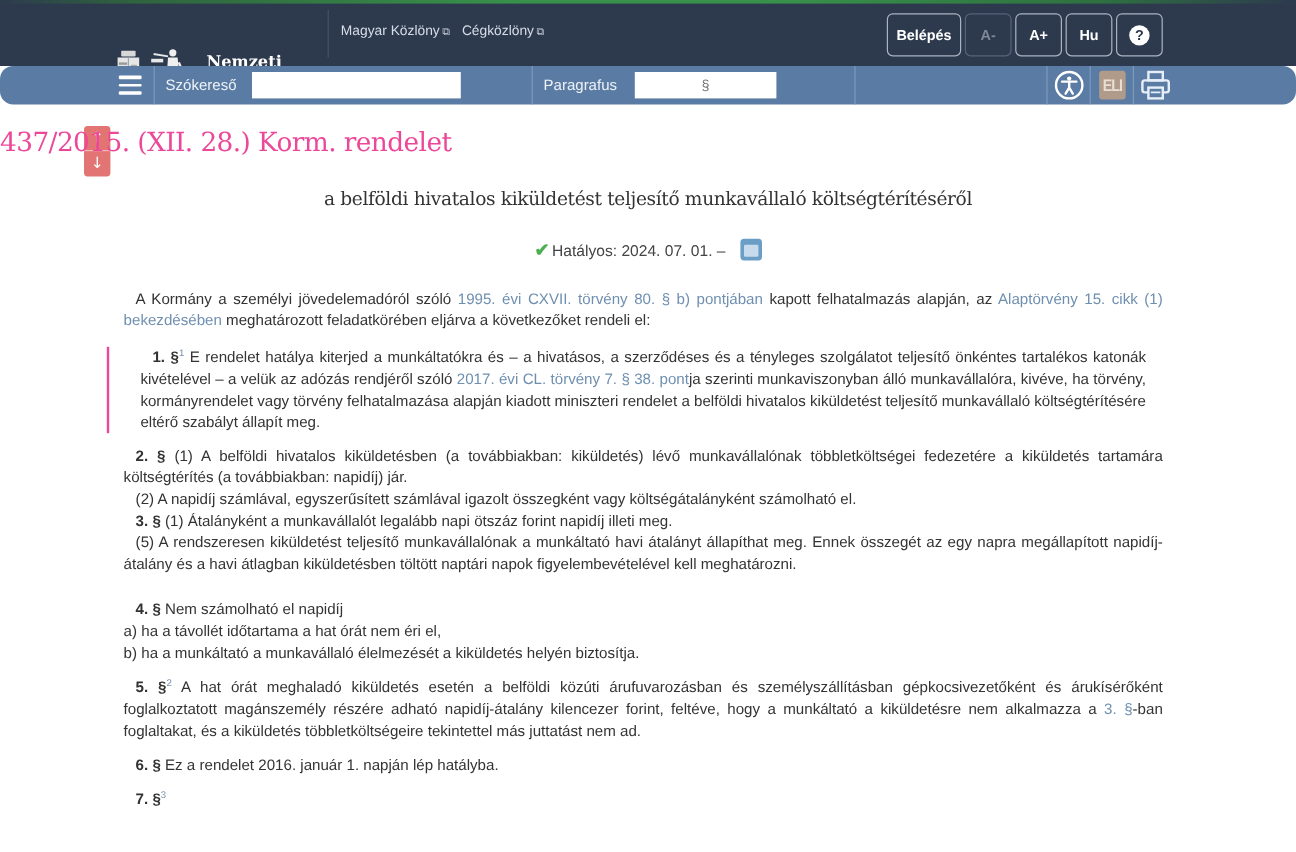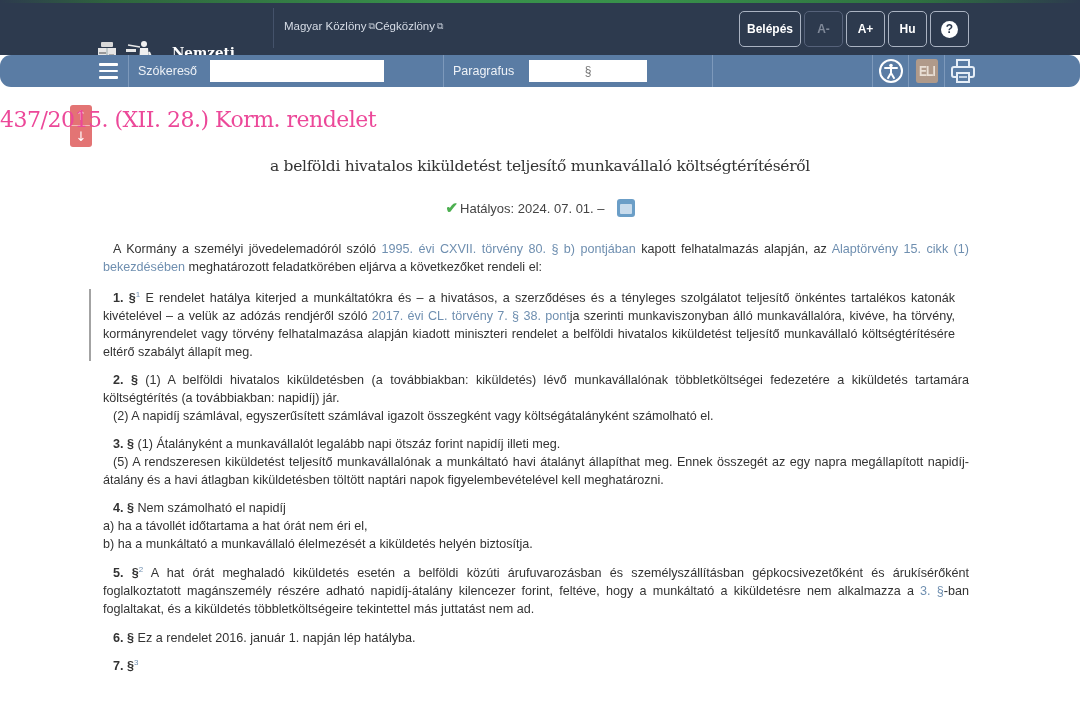--- a/index.html
+++ b/index.html
@@ -6,21 +6,21 @@
   html, body { width: 1080px; height: 710px; overflow: hidden; background: #ffffff; }
   body { font-family: "DejaVu Sans", sans-serif; color: #333; position: relative; }
 
   .topbar { position: absolute; left: 0; top: 0; width: 1080px; height: 55px; background: #2d3a4e; }
   .topbar .glow { position: absolute; left: 0; top: 0; width: 1080px; height: 3px;
     background: linear-gradient(90deg, #2d3a4e 0%, #2f6b3b 10%, #3aa04a 40%, #3aa04a 60%, #2f7a3e 85%, #2d3a4e 100%); opacity: .85; }
   .logo { position: absolute; left: 96px; top: 8px; height: 40px; display: flex; align-items: center; gap: 6px; margin-top: 32px; }
   .logo svg { display: block; }
   .logo-text { font-family: "DejaVu Serif", serif; font-weight: bold; color: #fff; font-size: 13.5px; line-height: 16px; margin-left: 4px; }
   .logo-sep { position: absolute; left: 273px; top: 8px; width: 1px; height: 40px; background: #44526a; }
-  .ext-links { position: absolute; left: 284px; top: 20px; display: flex; font-family: "Liberation Sans", sans-serif; font-size: 11.5px; color: #d6dce6; }
+  .ext-links { position: absolute; left: 284px; top: 20px; display: flex; gap: 10px; font-family: "Liberation Sans", sans-serif; font-size: 11.5px; color: #d6dce6; }
   .ext-link { display: flex; align-items: center; gap: 2px; cursor: pointer; }
   .ext-link .ext { font-size: 9px; color: #c4cbd6; }
 
   .top-btns { position: absolute; left: 739px; top: 11px; display: flex; gap: 3px; }
   .tbtn { height: 36px; border: 1.5px solid #aab3c2; border-radius: 5px; color: #fff;
     font-family: "Liberation Sans", sans-serif; font-weight: bold; font-size: 12px;
     display: flex; align-items: center; justify-content: center; background: #2d3a4e; cursor: pointer; }
   .tbtn.login { width: 62px; }
   .tbtn.sm { width: 39px; }
   .tbtn.disabled { color: #7f8898; border-color: #56627a; }
@@ -52,21 +52,21 @@
     font-family: "Liberation Sans", sans-serif; font-size: 13px; color: #444; gap: 2px; }
   .status .check { color: #4caf50; font-weight: bold; font-size: 15px; }
   .cal { width: 18px; height: 18px; background: #6b9ec7; border-radius: 3px; margin-left: 10px; position: relative; cursor: pointer; }
   .cal::after { content: ""; position: absolute; left: 3px; top: 5px; width: 12px; height: 10px; background: #c8dbec; border-radius: 1px; }
 
   .body { position: absolute; left: 103px; width: 866px; font-family: "Liberation Sans", sans-serif; font-size: 12.6px; color: #333; line-height: 18px; }
   .p { text-align: justify; }
   .lnk { color: #6f8fb0; cursor: pointer; margin-top: 27px; }
   .bold { font-weight: bold; }
   sup { font-size: 8px; line-height: 0; vertical-align: super; }
-  .marked { border-left: 2px solid #a3a3a3; padding-left: 12px; margin-left: -14px; }
+  .marked { border-left: 2px solid #ec4899; padding-left: 26px; margin-left: -14px; }
   .indent { text-indent: 10px; }
 </style>
 </head>
 <body>
 
 <div class="topbar">
   <div class="glow"></div>
   <div class="logo">
     <svg width="22" height="36" viewBox="0 0 22 36">
       <rect x="5" y="0" width="12" height="5" rx="1" fill="#d8d8d8"></rect>
@@ -160,21 +160,21 @@
 
 <div class="body marked" style="top:289px">
   <p class="p indent"><span class="bold">1. §</span><sup class="lnk">1</sup><span> E rendelet hatálya kiterjed a munkáltatókra és – a hivatásos, a szerződéses és a tényleges szolgálatot teljesítő önkéntes tartalékos katonák kivételével – a velük az adózás rendjéről szóló </span><span class="lnk">2017. évi CL. törvény 7. § 38. pont</span><span>ja szerinti munkaviszonyban álló munkavállalóra, kivéve, ha törvény, kormányrendelet vagy törvény felhatalmazása alapján kiadott miniszteri rendelet a belföldi hivatalos kiküldetést teljesítő munkavállaló költségtérítésére eltérő szabályt állapít meg.</span></p>
 </div>
 
 <div class="body" style="top:371px">
   <p class="p indent"><span class="bold">2. §</span><span> (1) A belföldi hivatalos kiküldetésben (a továbbiakban: kiküldetés) lévő munkavállalónak többletköltségei fedezetére a kiküldetés tartamára költségtérítés (a továbbiakban: napidíj) jár.</span></p>
   <p class="p indent">(2) A napidíj számlával, egyszerűsített számlával igazolt összegként vagy költségátalányként számolható el.</p>
 </div>
 
-<div class="body" style="top:435px">
+<div class="body" style="top:425px">
   <p class="p indent"><span class="bold">3. §</span><span> (1) Átalányként a munkavállalót legalább napi ötszáz forint napidíj illeti meg.</span></p>
   <p class="p indent">(5) A rendszeresen kiküldetést teljesítő munkavállalónak a munkáltató havi átalányt állapíthat meg. Ennek összegét az egy napra megállapított napidíj-átalány és a havi átlagban kiküldetésben töltött naptári napok figyelembevételével kell meghatározni.</p>
 </div>
 
 <div class="body" style="top:499px">
   <p class="p indent"><span class="bold">4. §</span><span> Nem számolható el napidíj</span></p>
   <p class="p">a) ha a távollét időtartama a hat órát nem éri el,</p>
   <p class="p">b) ha a munkáltató a munkavállaló élelmezését a kiküldetés helyén biztosítja.</p>
 </div>
 

